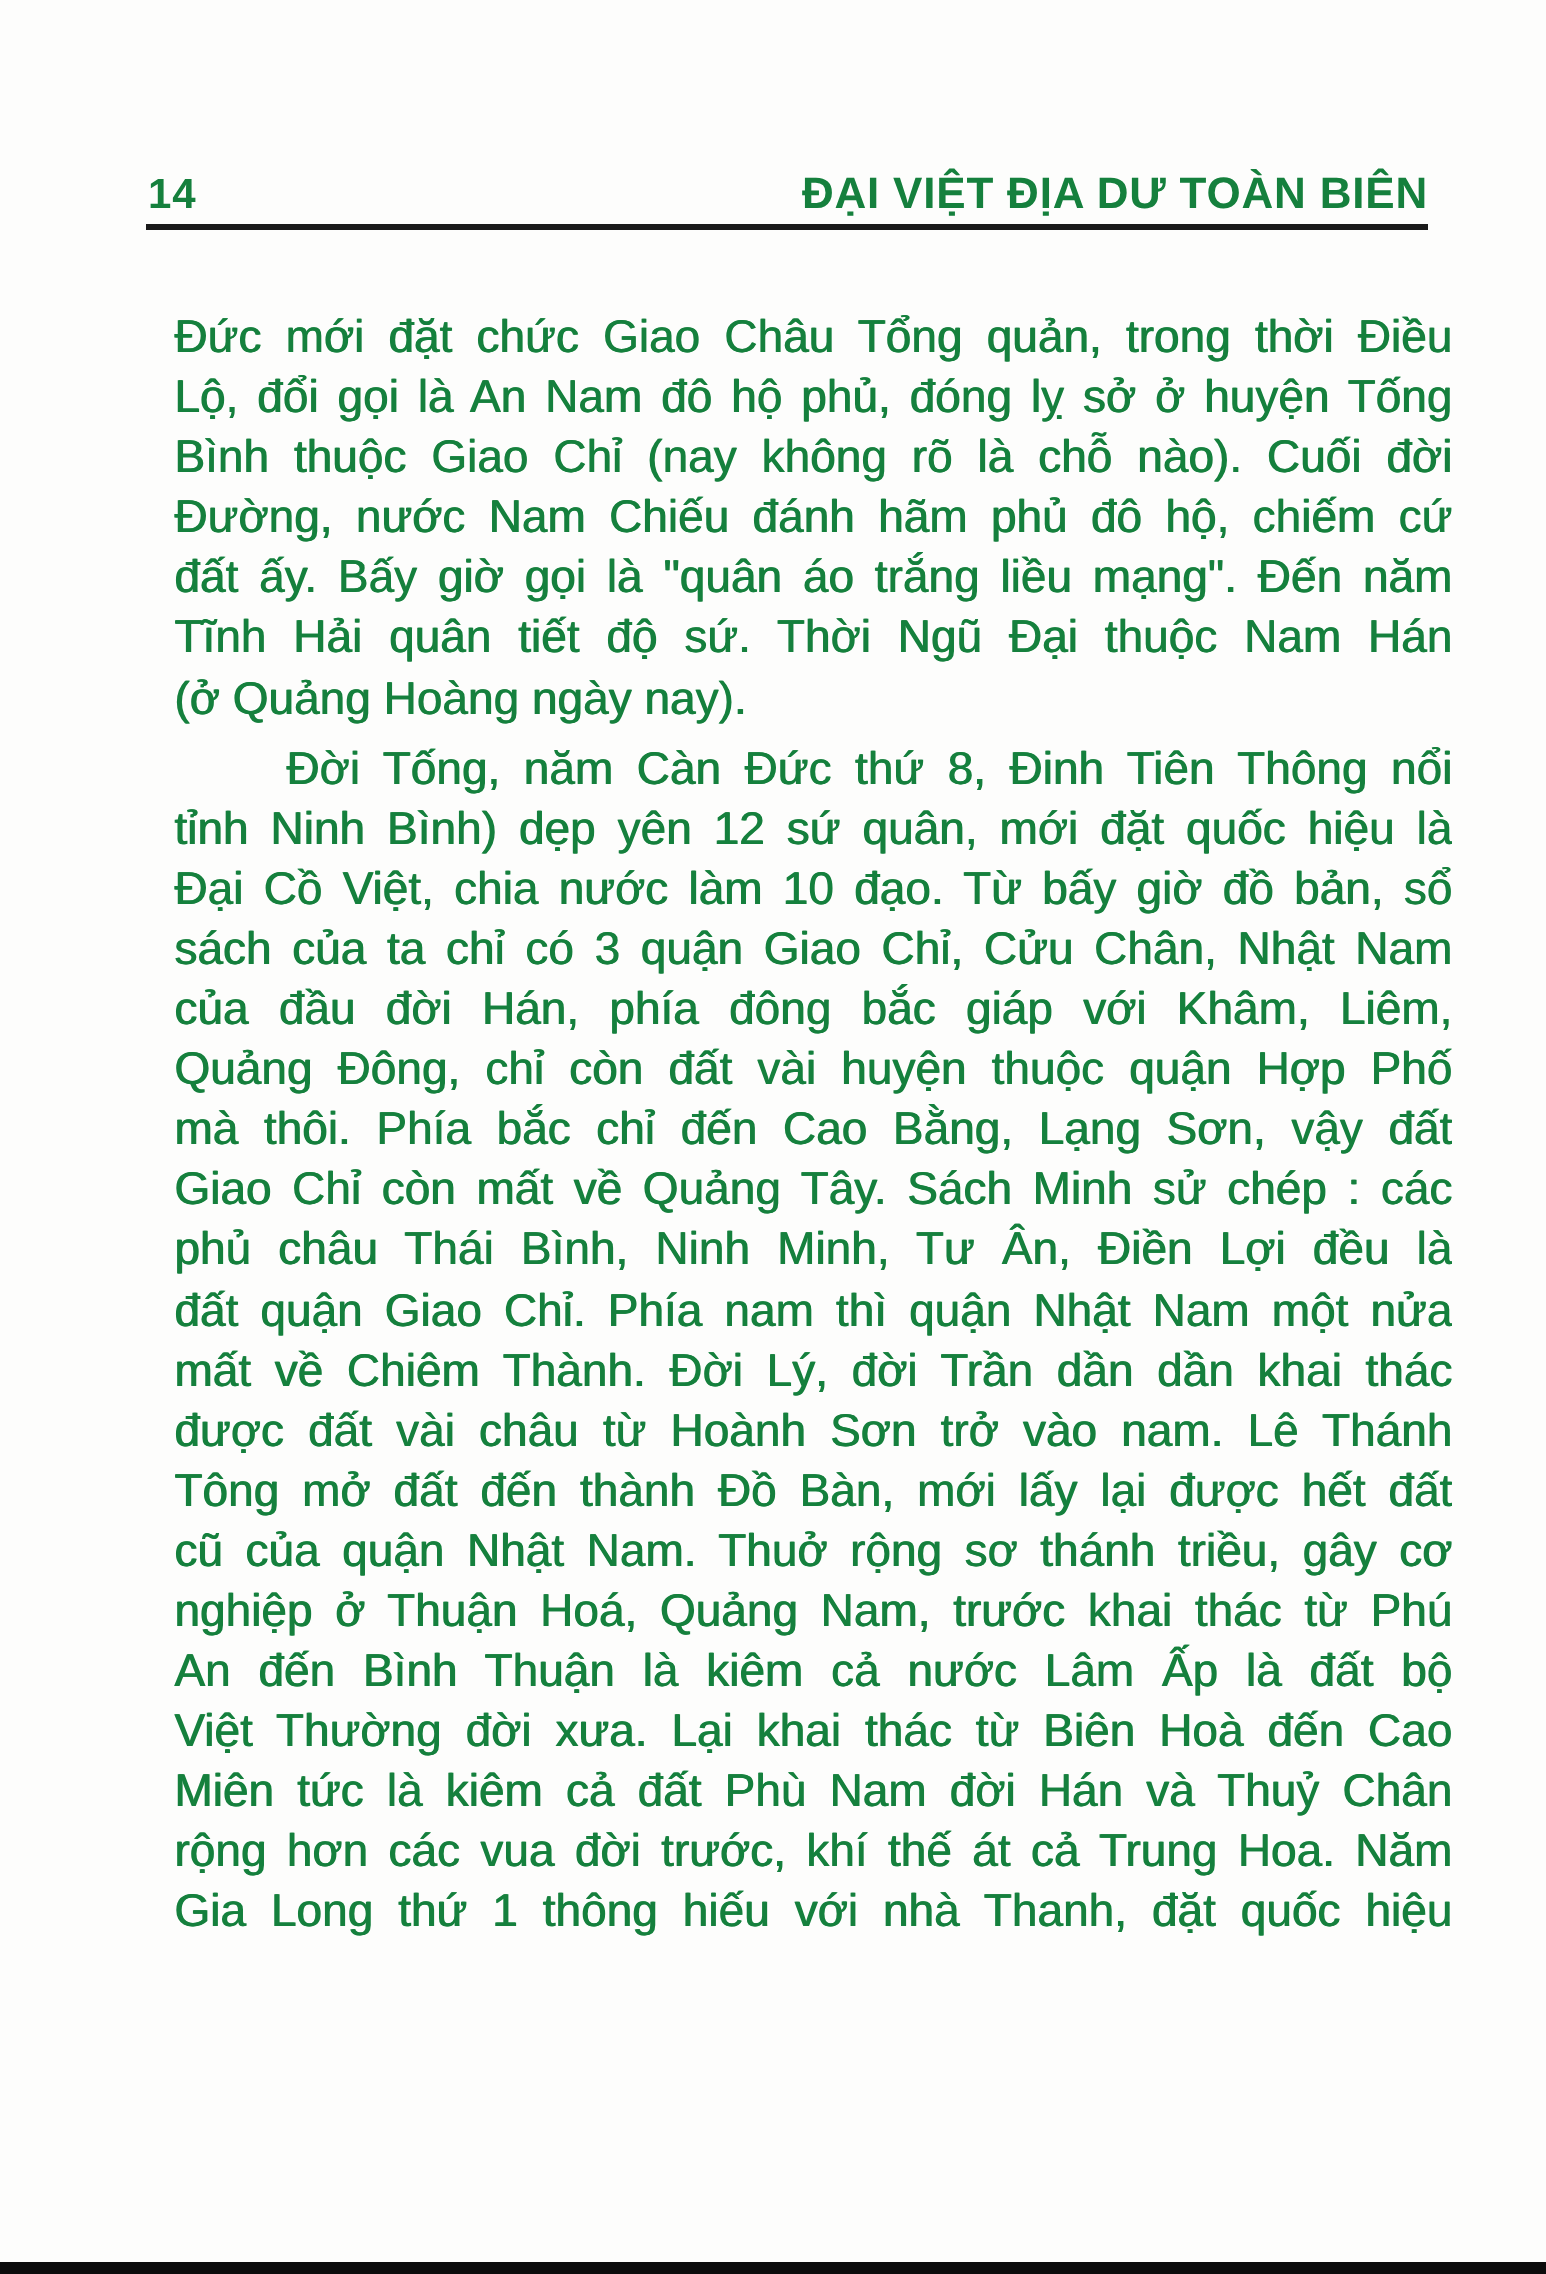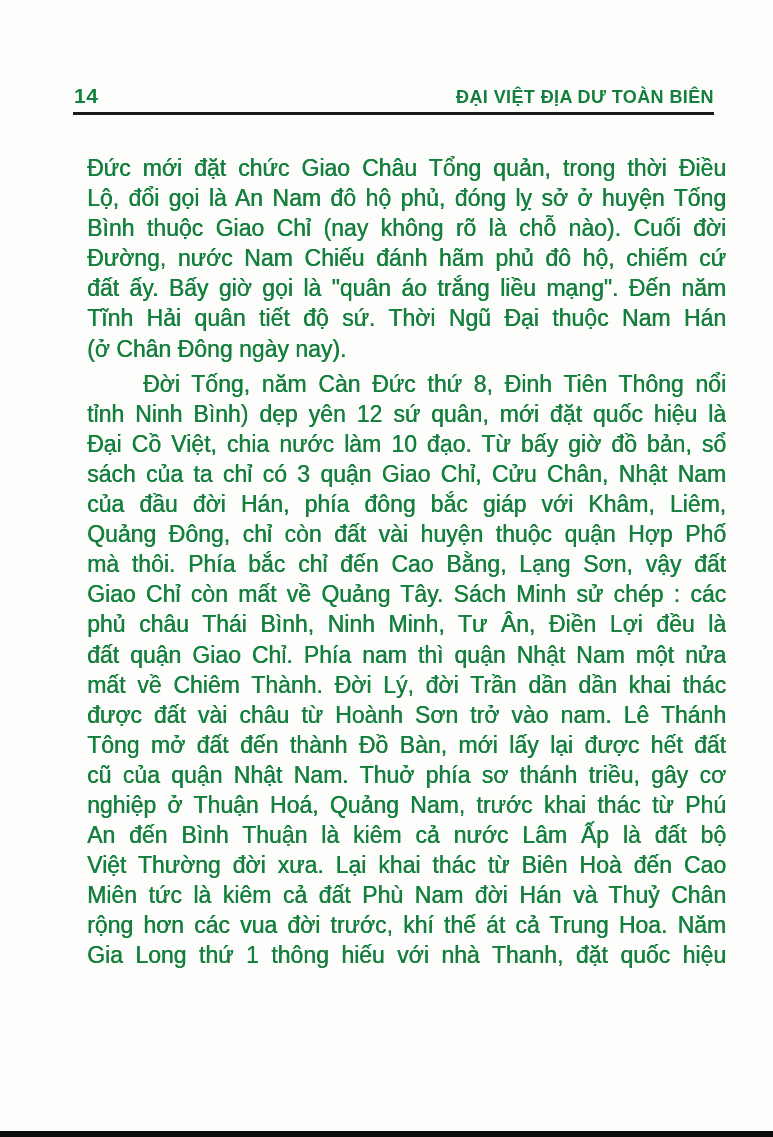--- a/index.html
+++ b/index.html
@@ -25,21 +25,21 @@
     display: flex;
     justify-content: space-between;
     align-items: baseline;
   }
   .page-number {
     font-size: 21px;
     font-weight: bold;
     letter-spacing: 0.5px;
   }
   .running-title {
-    font-size: 18px;
+    font-size: 22px;
     font-weight: bold;
     letter-spacing: 0.4px;
     white-space: nowrap;
   }
   .header-rule {
     position: absolute;
     top: 112px;
     left: 73px;
     width: 641px;
     height: 3px;
@@ -91,37 +91,37 @@
   <div class="header-rule"></div>
 
   <div class="body-text">
     <div class="para p1">
       <div class="line">Đức mới đặt chức Giao Châu Tổng quản, trong thời Điều</div>
         <div class="line">Lộ, đổi gọi là An Nam đô hộ phủ, đóng lỵ sở ở huyện Tống</div>
         <div class="line">Bình thuộc Giao Chỉ (nay không rõ là chỗ nào). Cuối đời</div>
         <div class="line">Đường, nước Nam Chiếu đánh hãm phủ đô hộ, chiếm cứ</div>
         <div class="line">đất ấy. Bấy giờ gọi là "quân áo trắng liều mạng". Đến năm</div>
         <div class="line">Tĩnh Hải quân tiết độ sứ. Thời Ngũ Đại thuộc Nam Hán</div>
-        <div class="line">(ở Chân Đông ngày nay).</div>
+        <div class="line">(ở Quảng Hoàng ngày nay).</div>
     </div>
     <div class="para p2">
       <div class="line">Đời Tống, năm Càn Đức thứ 8, Đinh Tiên Thông nổi</div>
         <div class="line">tỉnh Ninh Bình) dẹp yên 12 sứ quân, mới đặt quốc hiệu là</div>
         <div class="line">Đại Cồ Việt, chia nước làm 10 đạo. Từ bấy giờ đồ bản, sổ</div>
         <div class="line">sách của ta chỉ có 3 quận Giao Chỉ, Cửu Chân, Nhật Nam</div>
         <div class="line">của đầu đời Hán, phía đông bắc giáp với Khâm, Liêm,</div>
         <div class="line">Quảng Đông, chỉ còn đất vài huyện thuộc quận Hợp Phố</div>
         <div class="line">mà thôi. Phía bắc chỉ đến Cao Bằng, Lạng Sơn, vậy đất</div>
         <div class="line">Giao Chỉ còn mất về Quảng Tây. Sách Minh sử chép : các</div>
         <div class="line">phủ châu Thái Bình, Ninh Minh, Tư Ân, Điền Lợi đều là</div>
         <div class="line">đất quận Giao Chỉ. Phía nam thì quận Nhật Nam một nửa</div>
         <div class="line">mất về Chiêm Thành. Đời Lý, đời Trần dần dần khai thác</div>
         <div class="line">được đất vài châu từ Hoành Sơn trở vào nam. Lê Thánh</div>
         <div class="line">Tông mở đất đến thành Đồ Bàn, mới lấy lại được hết đất</div>
-        <div class="line">cũ của quận Nhật Nam. Thuở phía sơ thánh triều, gây cơ</div>
+        <div class="line">cũ của quận Nhật Nam. Thuở rộng sơ thánh triều, gây cơ</div>
         <div class="line">nghiệp ở Thuận Hoá, Quảng Nam, trước khai thác từ Phú</div>
         <div class="line">An đến Bình Thuận là kiêm cả nước Lâm Ấp là đất bộ</div>
         <div class="line">Việt Thường đời xưa. Lại khai thác từ Biên Hoà đến Cao</div>
         <div class="line">Miên tức là kiêm cả đất Phù Nam đời Hán và Thuỷ Chân</div>
         <div class="line">rộng hơn các vua đời trước, khí thế át cả Trung Hoa. Năm</div>
         <div class="line">Gia Long thứ 1 thông hiếu với nhà Thanh, đặt quốc hiệu</div>
     </div>
   </div>
 
   <div class="scan-bottom-edge"></div>

